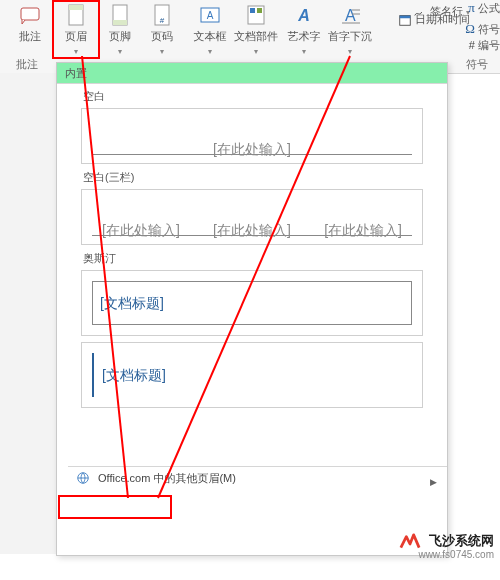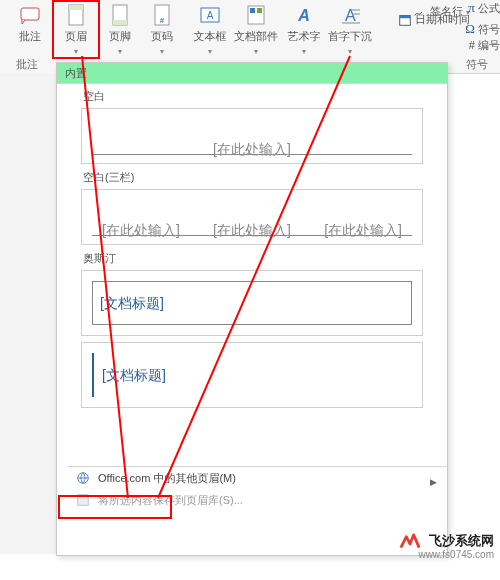--- a/index.html
+++ b/index.html
@@ -202,26 +202,20 @@
 
   <div class="menufoot">
     <div class="mline">
       <span class="mic"><svg viewBox="0 0 16 16">
               <circle cx="8" cy="8" r="6" fill="none" stroke="#3a7abf"></circle>
               <path d="M2 8h12M8 2c3 3 3 9 0 12M8 2c-3 3-3 9 0 12" stroke="#3a7abf" fill="none"></path>
             </svg></span>
       <span>Office.com 中的其他页眉(M)</span>
       <span class="arr">▶</span>
     </div>
-    <div class="mline dis">
-      <span class="mic"><svg viewBox="0 0 16 16">
-              <rect x="2" y="2" width="12" height="12" fill="#eee" stroke="#bbb"></rect>
-            </svg></span>
-      <span>将所选内容保存到页眉库(S)...</span>
-    </div>
   </div>
 </div>
 
 <div class="redbox1"></div>
 <div class="redbox2"></div>
 
 <svg class="ov">
   <line x1="82" y1="56" x2="128" y2="498" stroke="#f00" stroke-width="2"></line>
   <line x1="350" y1="56" x2="158" y2="498" stroke="#f00" stroke-width="2"></line>
 </svg>

